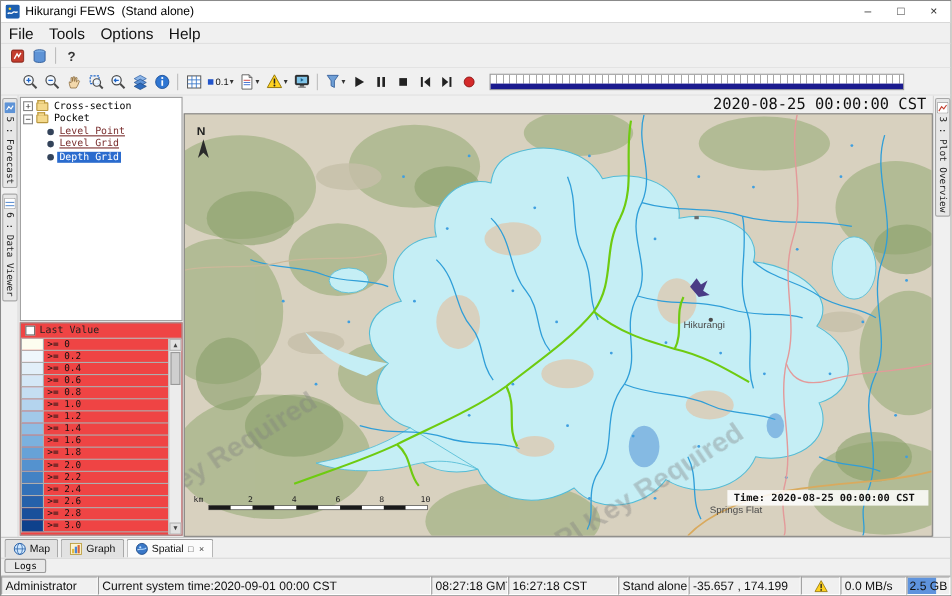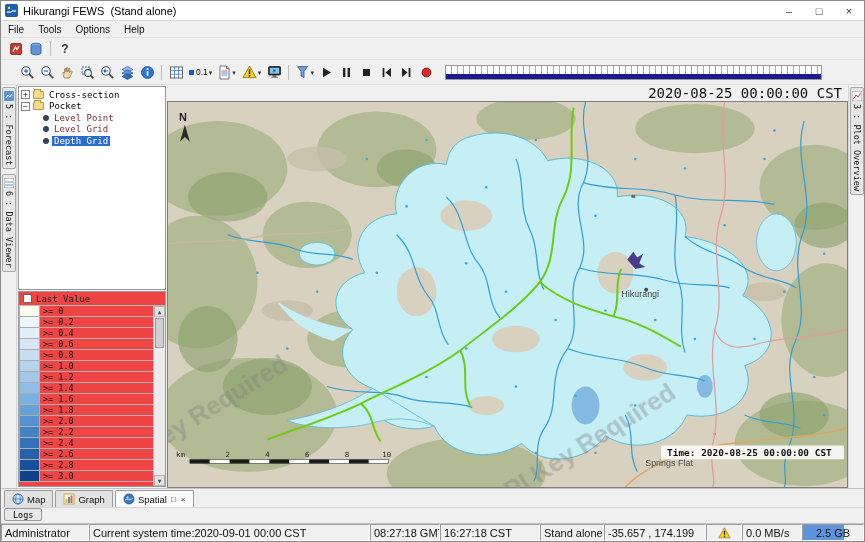--- a/index.html
+++ b/index.html
@@ -7,21 +7,21 @@
   body { font-family:"Liberation Sans", sans-serif; background:#f0f0f0; }
   .app { width:865px; height:542px; display:flex; flex-direction:column; border:1px solid #8a8a8a; background:#f0f0f0; }
 
   
   .titlebar { flex:0 0 20px; background:#ffffff; display:flex; align-items:center; gap:5px; padding-left:4px; border-bottom:1px solid #d8d8d8; }
   .titlebar .title { font-size:11px; color:#000; flex:1; white-space:pre; }
   .wctrls { display:flex; height:100%; }
   .wbtn { width:30px; display:flex; align-items:center; justify-content:center; font-size:11px; color:#333; cursor:default; }
 
   
-  .menubar { flex:0 0 17px; background:#f0f0f0; display:flex; align-items:center; font-size:10px; color:#111; border-bottom:1px solid #e0e0e0; }
+  .menubar { flex:0 0 17px; background:#f0f0f0; display:flex; align-items:center; font-size:14px; color:#111; border-bottom:1px solid #e0e0e0; }
   .menu-item { padding:1px 7px; }
 
   
   .toolbar { background:#f0f0f0; display:flex; align-items:center; }
   .t1 { flex:0 0 22px; padding-left:5px; border-bottom:1px solid #e2e2e2; }
   .t2 { flex:0 0 25px; padding-left:16px; padding-right:4px; border-bottom:1px solid #dcdcdc; }
   .tbtn { min-width:20px; height:19px; display:inline-flex; align-items:center; justify-content:center; border:1px solid transparent; border-radius:2px; }
   .tsep { width:1px; height:15px; background:#bdbdbd; margin:0 4px; }
   .help { font-size:12px; font-weight:bold; color:#333; }
   .tdrop { display:inline-flex; align-items:center; gap:1px; padding:0 2px; height:19px; }
@@ -42,21 +42,21 @@
 
   .leftpanel { flex:0 0 150px; display:flex; flex-direction:column; background:#f0f0f0; padding:1px; }
   .tree { flex:0 0 204px; background:#fff; border:1px solid #9a9a9a; font-family:"DejaVu Sans Mono", monospace; font-size:9px; padding:2px 0 0 2px; overflow:hidden; }
   .trow { display:flex; align-items:center; gap:3px; height:11.5px; white-space:nowrap; }
   .trow.leaf { padding-left:22px; }
   .expander { width:9px; height:9px; border:1px solid #848484; background:#fff; font-size:8px; line-height:7px; text-align:center; color:#333; flex:0 0 9px; }
   .folder { width:11px; height:8px; background:#f4d98c; border:1px solid #b8963c; border-radius:1px; position:relative; flex:0 0 11px; }
   .folder::before { content:""; position:absolute; top:-3px; left:0; width:5px; height:2px; background:#f4d98c; border:1px solid #b8963c; border-bottom:none; }
   .leafdot { width:6px; height:6px; border-radius:50%; background:#33435a; flex:0 0 6px; }
   .tlabel { color:#000; padding:0 2px; }
-  .tlabel.maroon { color:#7a2e2e; }
+  .tlabel.maroon { color:#7a2e2e;text-decoration:underline; }
   .trow.selected .tlabel { background:#2a6bce; color:#fff; }
 
   .legend { flex:1 1 auto; min-height:0; margin-top:1px; background:#ef4444; border:1px solid #9a9a9a; display:flex; flex-direction:column; font-family:"DejaVu Sans Mono", monospace; }
   .lg-head { flex:0 0 14px; display:flex; align-items:center; gap:4px; padding-left:4px; border-bottom:1px solid #bbb; font-size:9px; color:#222; }
   .cbx { width:9px; height:9px; border:1px solid #666; background:#fff; flex:0 0 9px; }
   .lg-list { flex:1; position:relative; overflow:hidden; padding-right:12px; }
   .lg-row { display:flex; height:11px; border-bottom:1px solid #aeaeae; border-left:1px solid #aeaeae; }
   .lg-swatch { flex:0 0 20px; border-right:1px solid #aeaeae; }
   .lg-label { flex:1; font-size:8.5px; color:#111; padding:0 3px; line-height:10px; }
   .lg-scroll { position:absolute; top:0; right:0; bottom:0; width:12px; background:#ececec; border-left:1px solid #c2c2c2; }
@@ -626,19 +626,19 @@
     <span class="scell" style="width:64px">Stand alone</span>
     <span class="scell" style="width:102px">-35.657 , 174.199</span>
     <span class="scell icon" style="width:36px">
       <svg width="13" height="12" viewBox="0 0 15 14">
           <path d="M7.5,1 L14,12.6 L1,12.6 Z" fill="#ffd21f" stroke="#8a6d00" stroke-width="0.8"></path>
           <rect x="6.8" y="4.4" width="1.4" height="4.6" fill="#222"></rect>
           <circle cx="7.5" cy="10.8" r="0.9" fill="#222"></circle>
         </svg>
     </span>
     <span class="scell" style="width:60px">0.0 MB/s</span>
-    <span class="scell mem" style="width:62px">
+    <span class="scell mem" style="width:40px">
       <i class="memfill" style="background: rgb(94, 147, 221);"></i>
       <span class="memtext">2.5 GB</span>
     </span>
   </div>
 
 </div>
 
 </body></html>

